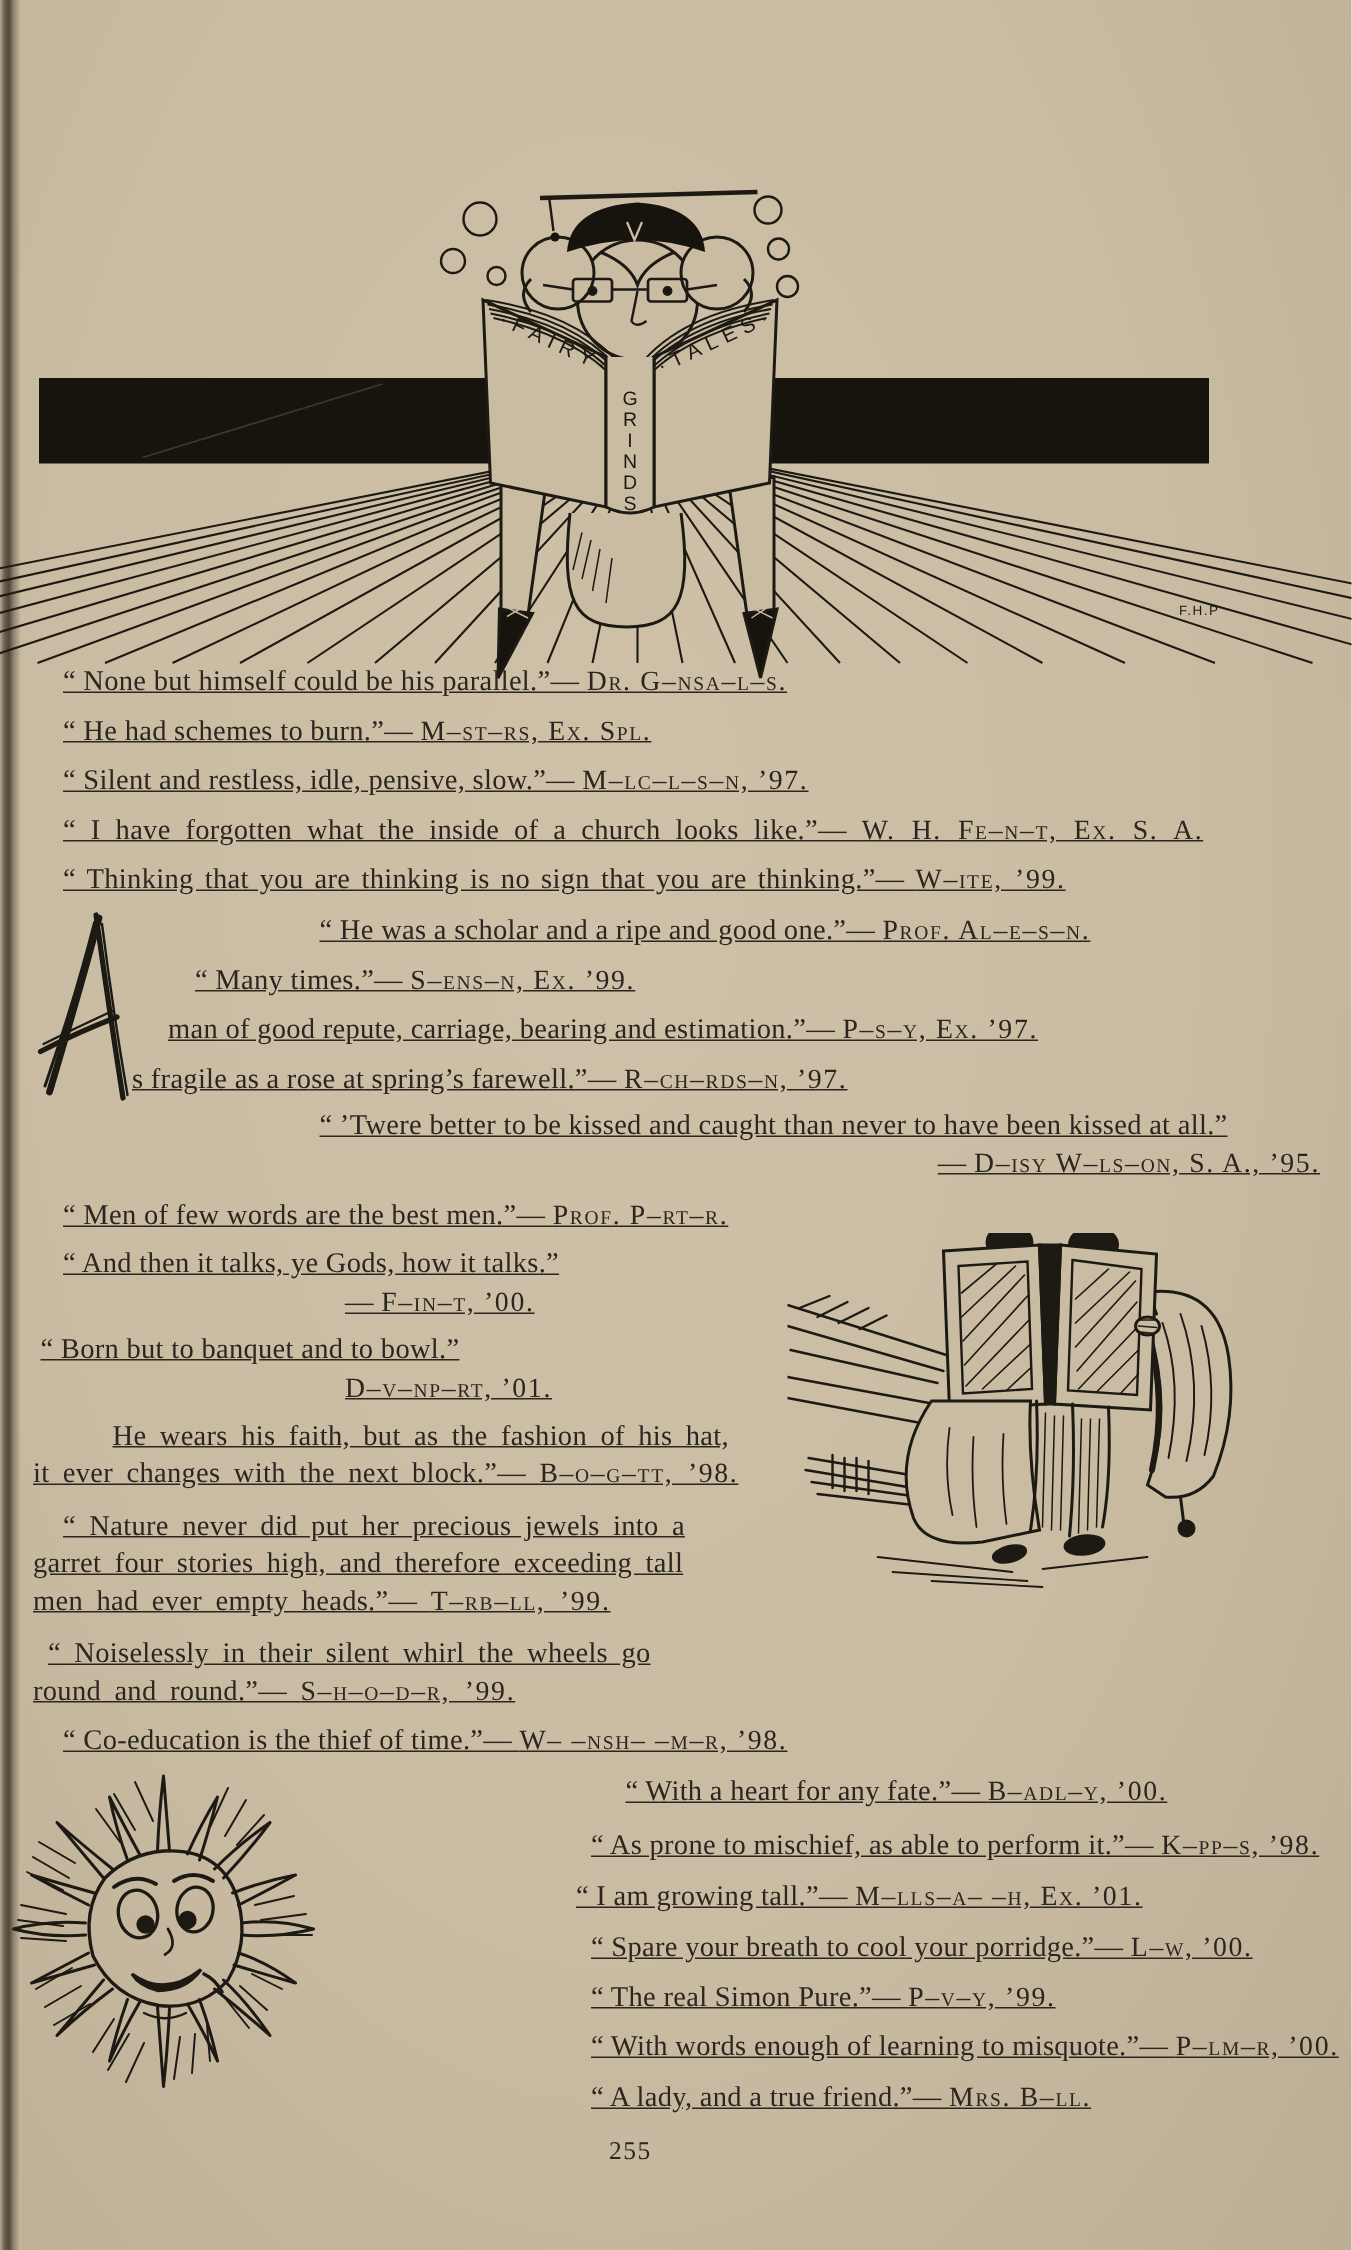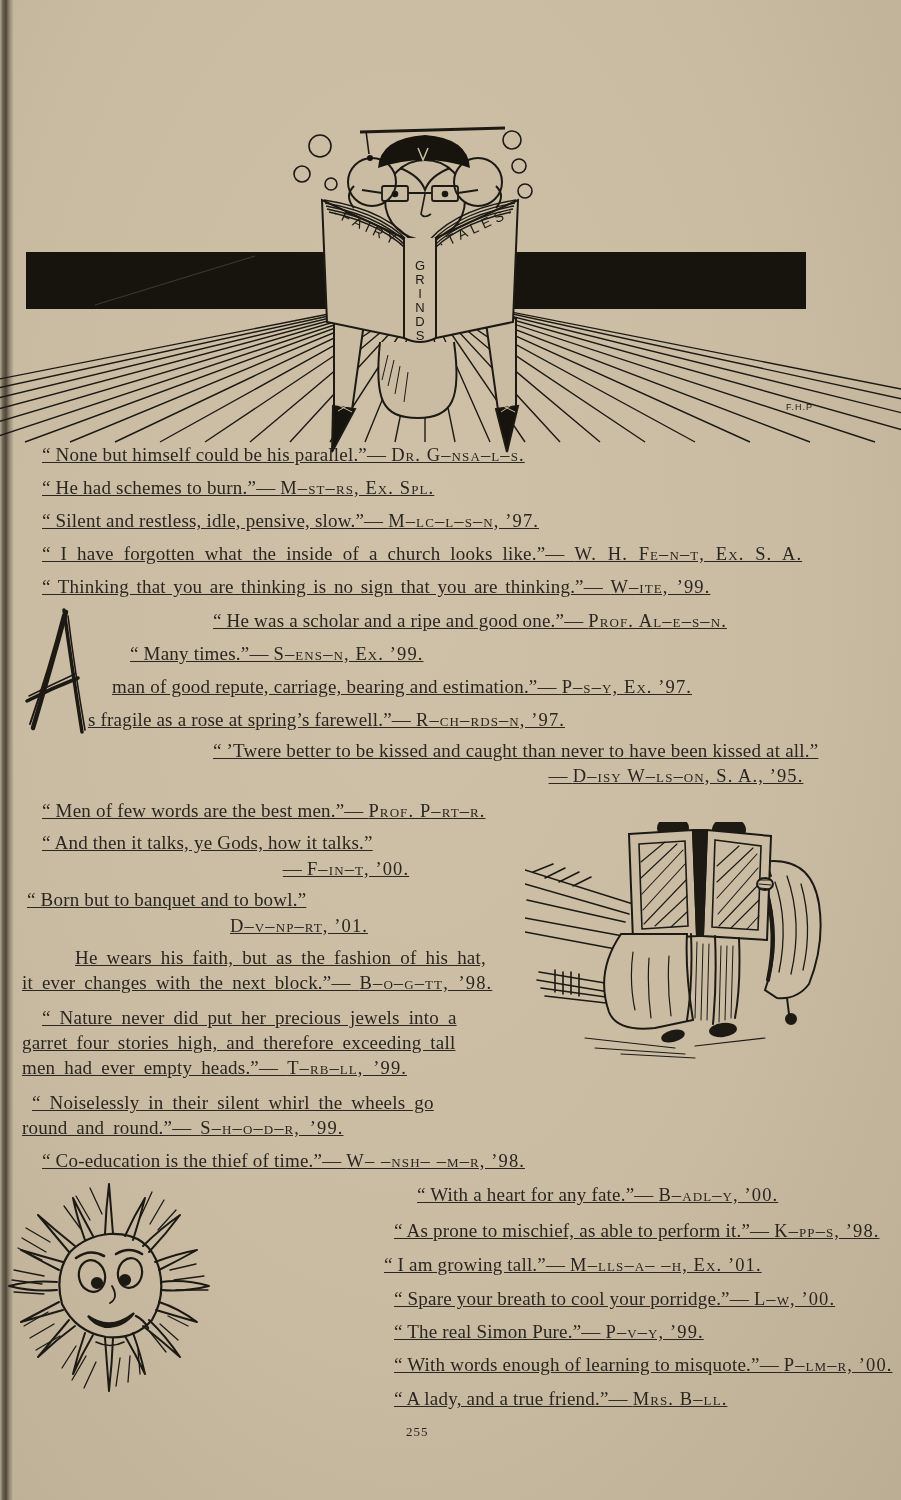--- a/index.html
+++ b/index.html
@@ -7,21 +7,21 @@
        background:radial-gradient(ellipse at 45% 38%, #cec1a8 0%, #c9bca3 55%, #bcae94 100%);
        font-family:"Liberation Serif","DejaVu Serif",serif;color:#2b261f;}
   .page-edge{position:absolute;left:0;top:0;width:14px;height:1500px;
        background:linear-gradient(90deg,#b3a893 0px,#6a6150 3px,#4f4739 6px,#8d816c 9px,#c9bca3 14px);}
   .line{position:absolute;font-size:19px;line-height:24px;white-space:pre;letter-spacing:.2px;text-decoration:underline;}
   .qt{white-space:pre;}
   .at{font-variant:small-caps;letter-spacing:1.1px;font-size:18.5px;}
   .wide{word-spacing:4px;}
   .w5{word-spacing:5px;}
   .w3{word-spacing:2.5px;}
-  .pageno{position:absolute;font-size:13px;letter-spacing:1px;}
+  .pageno{position:absolute;font-size:17px;letter-spacing:1px;}
   svg{position:absolute;}
   svg text{font-family:"Liberation Sans","DejaVu Sans",sans-serif;}
 </style>
 </head>
 <body>
 
 <div class="page-edge"></div>
 
 <svg style="left:0;top:110px" width="901" height="362" viewBox="0 0 901 362">
   <g stroke="#1d1a14" stroke-width="1.4">
@@ -201,24 +201,24 @@
 <div class="line" style="left:42px;top:443px"><span class="qt">“ None but himself could be his parallel.”— </span><span class="at">Dr. G–nsa–l–s.</span></div>
 <div class="line" style="left:42px;top:476px"><span class="qt">“ He had schemes to burn.”— </span><span class="at">M–st–rs, Ex. Spl.</span></div>
 <div class="line" style="left:42px;top:509px"><span class="qt">“ Silent and restless, idle, pensive, slow.”— </span><span class="at">M–lc–l–s–n, ’97.</span></div>
 <div class="line w5" style="left:42px;top:542px"><span class="qt">“ I have forgotten what the inside of a church looks like.”— </span><span class="at">W. H. Fe–n–t, Ex. S. A.</span></div>
 <div class="line w3" style="left:42px;top:575px"><span class="qt">“ Thinking that you are thinking is no sign that you are thinking.”— </span><span class="at">W–ite, ’99.</span></div>
 <div class="line" style="left:213px;top:609px"><span class="qt">“ He was a scholar and a ripe and good one.”— </span><span class="at">Prof. Al–e–s–n.</span></div>
 <div class="line" style="left:130px;top:642px"><span class="qt">“ Many times.”— </span><span class="at">S–ens–n, Ex. ’99.</span></div>
 <div class="line" style="left:112px;top:675px"><span class="qt">man of good repute, carriage, bearing and estimation.”— </span><span class="at">P–s–y, Ex. ’97.</span></div>
 <div class="line" style="left:88px;top:708px"><span class="qt">s fragile as a rose at spring’s farewell.”— </span><span class="at">R–ch–rds–n, ’97.</span></div>
 <div class="line" style="left:213px;top:739px"><span class="qt">“ ’Twere better to be kissed and caught than never to have been kissed at all.”</span><span class="at"></span></div>
-<div class="line" style="left:486px;top:764px;width:380px;text-align:center"><span class="qt">— </span><span class="at">D–isy W–ls–on, S. A., ’95.</span></div>
+<div class="line" style="left:500px;top:764px;width:380px;text-align:right"><span class="qt">— </span><span class="at">D–isy W–ls–on, S. A., ’95.</span></div>
 <div class="line" style="left:42px;top:799px"><span class="qt">“ Men of few words are the best men.”— </span><span class="at">Prof. P–rt–r.</span></div>
 <div class="line" style="left:42px;top:831px"><span class="qt">“ And then it talks, ye Gods, how it talks.”</span><span class="at"></span></div>
-<div class="line" style="left:230px;top:857px;width:232px;text-align:center"><span class="qt">— </span><span class="at">F–in–t, ’00.</span></div>
+<div class="line" style="left:230px;top:857px;width:232px;text-align:left"><span class="qt">— </span><span class="at">F–in–t, ’00.</span></div>
 <div class="line" style="left:27px;top:888px"><span class="qt">“ Born but to banquet and to bowl.”</span><span class="at"></span></div>
 <div class="line" style="left:230px;top:914px;width:234px;text-align:left"><span class="qt"></span><span class="at">D–v–np–rt, ’01.</span></div>
 <div class="line wide" style="left:75px;top:946px"><span class="qt">He wears his faith, but as the fashion of his hat,</span><span class="at"></span></div>
 <div class="line wide" style="left:22px;top:971px"><span class="qt">it ever changes with the next block.”— </span><span class="at">B–o–g–tt, ’98.</span></div>
 <div class="line wide" style="left:42px;top:1006px"><span class="qt">“ Nature never did put her precious jewels into a</span><span class="at"></span></div>
 <div class="line wide" style="left:22px;top:1031px"><span class="qt">garret four stories high, and therefore exceeding tall</span><span class="at"></span></div>
 <div class="line wide" style="left:22px;top:1056px"><span class="qt">men had ever empty heads.”— </span><span class="at">T–rb–ll, ’99.</span></div>
 <div class="line wide" style="left:32px;top:1091px"><span class="qt">“ Noiselessly in their silent whirl the wheels go</span><span class="at"></span></div>
 <div class="line wide" style="left:22px;top:1116px"><span class="qt">round and round.”— </span><span class="at">S–h–o–d–r, ’99.</span></div>
 <div class="line" style="left:42px;top:1149px"><span class="qt">“ Co-education is the thief of time.”— </span><span class="at">W– –nsh– –m–r, ’98.</span></div>

